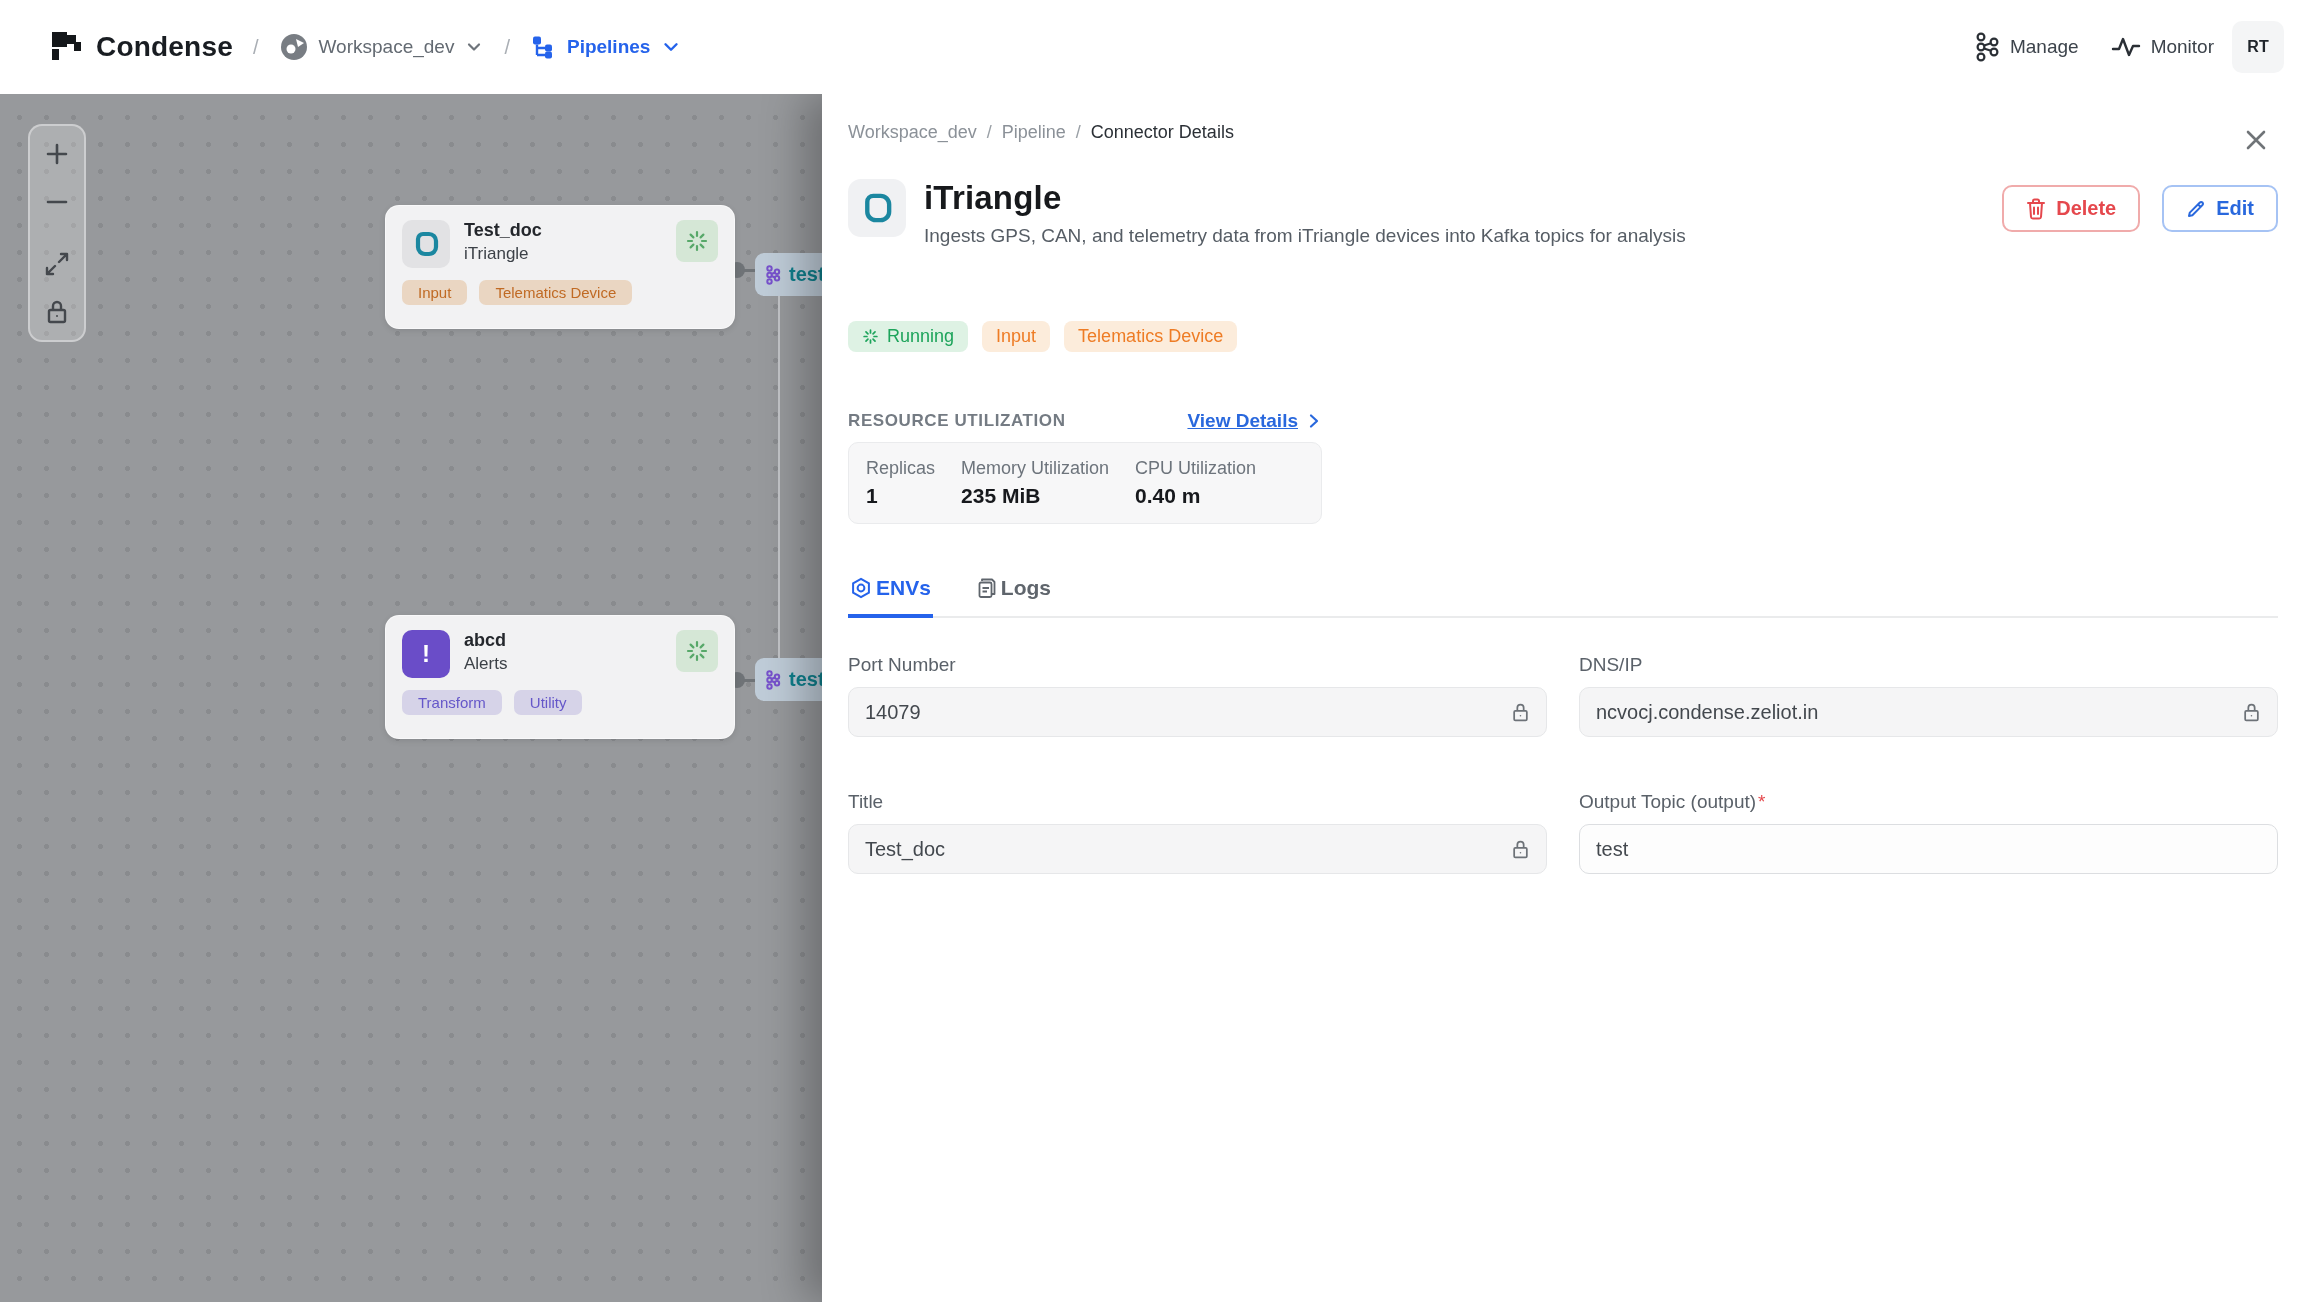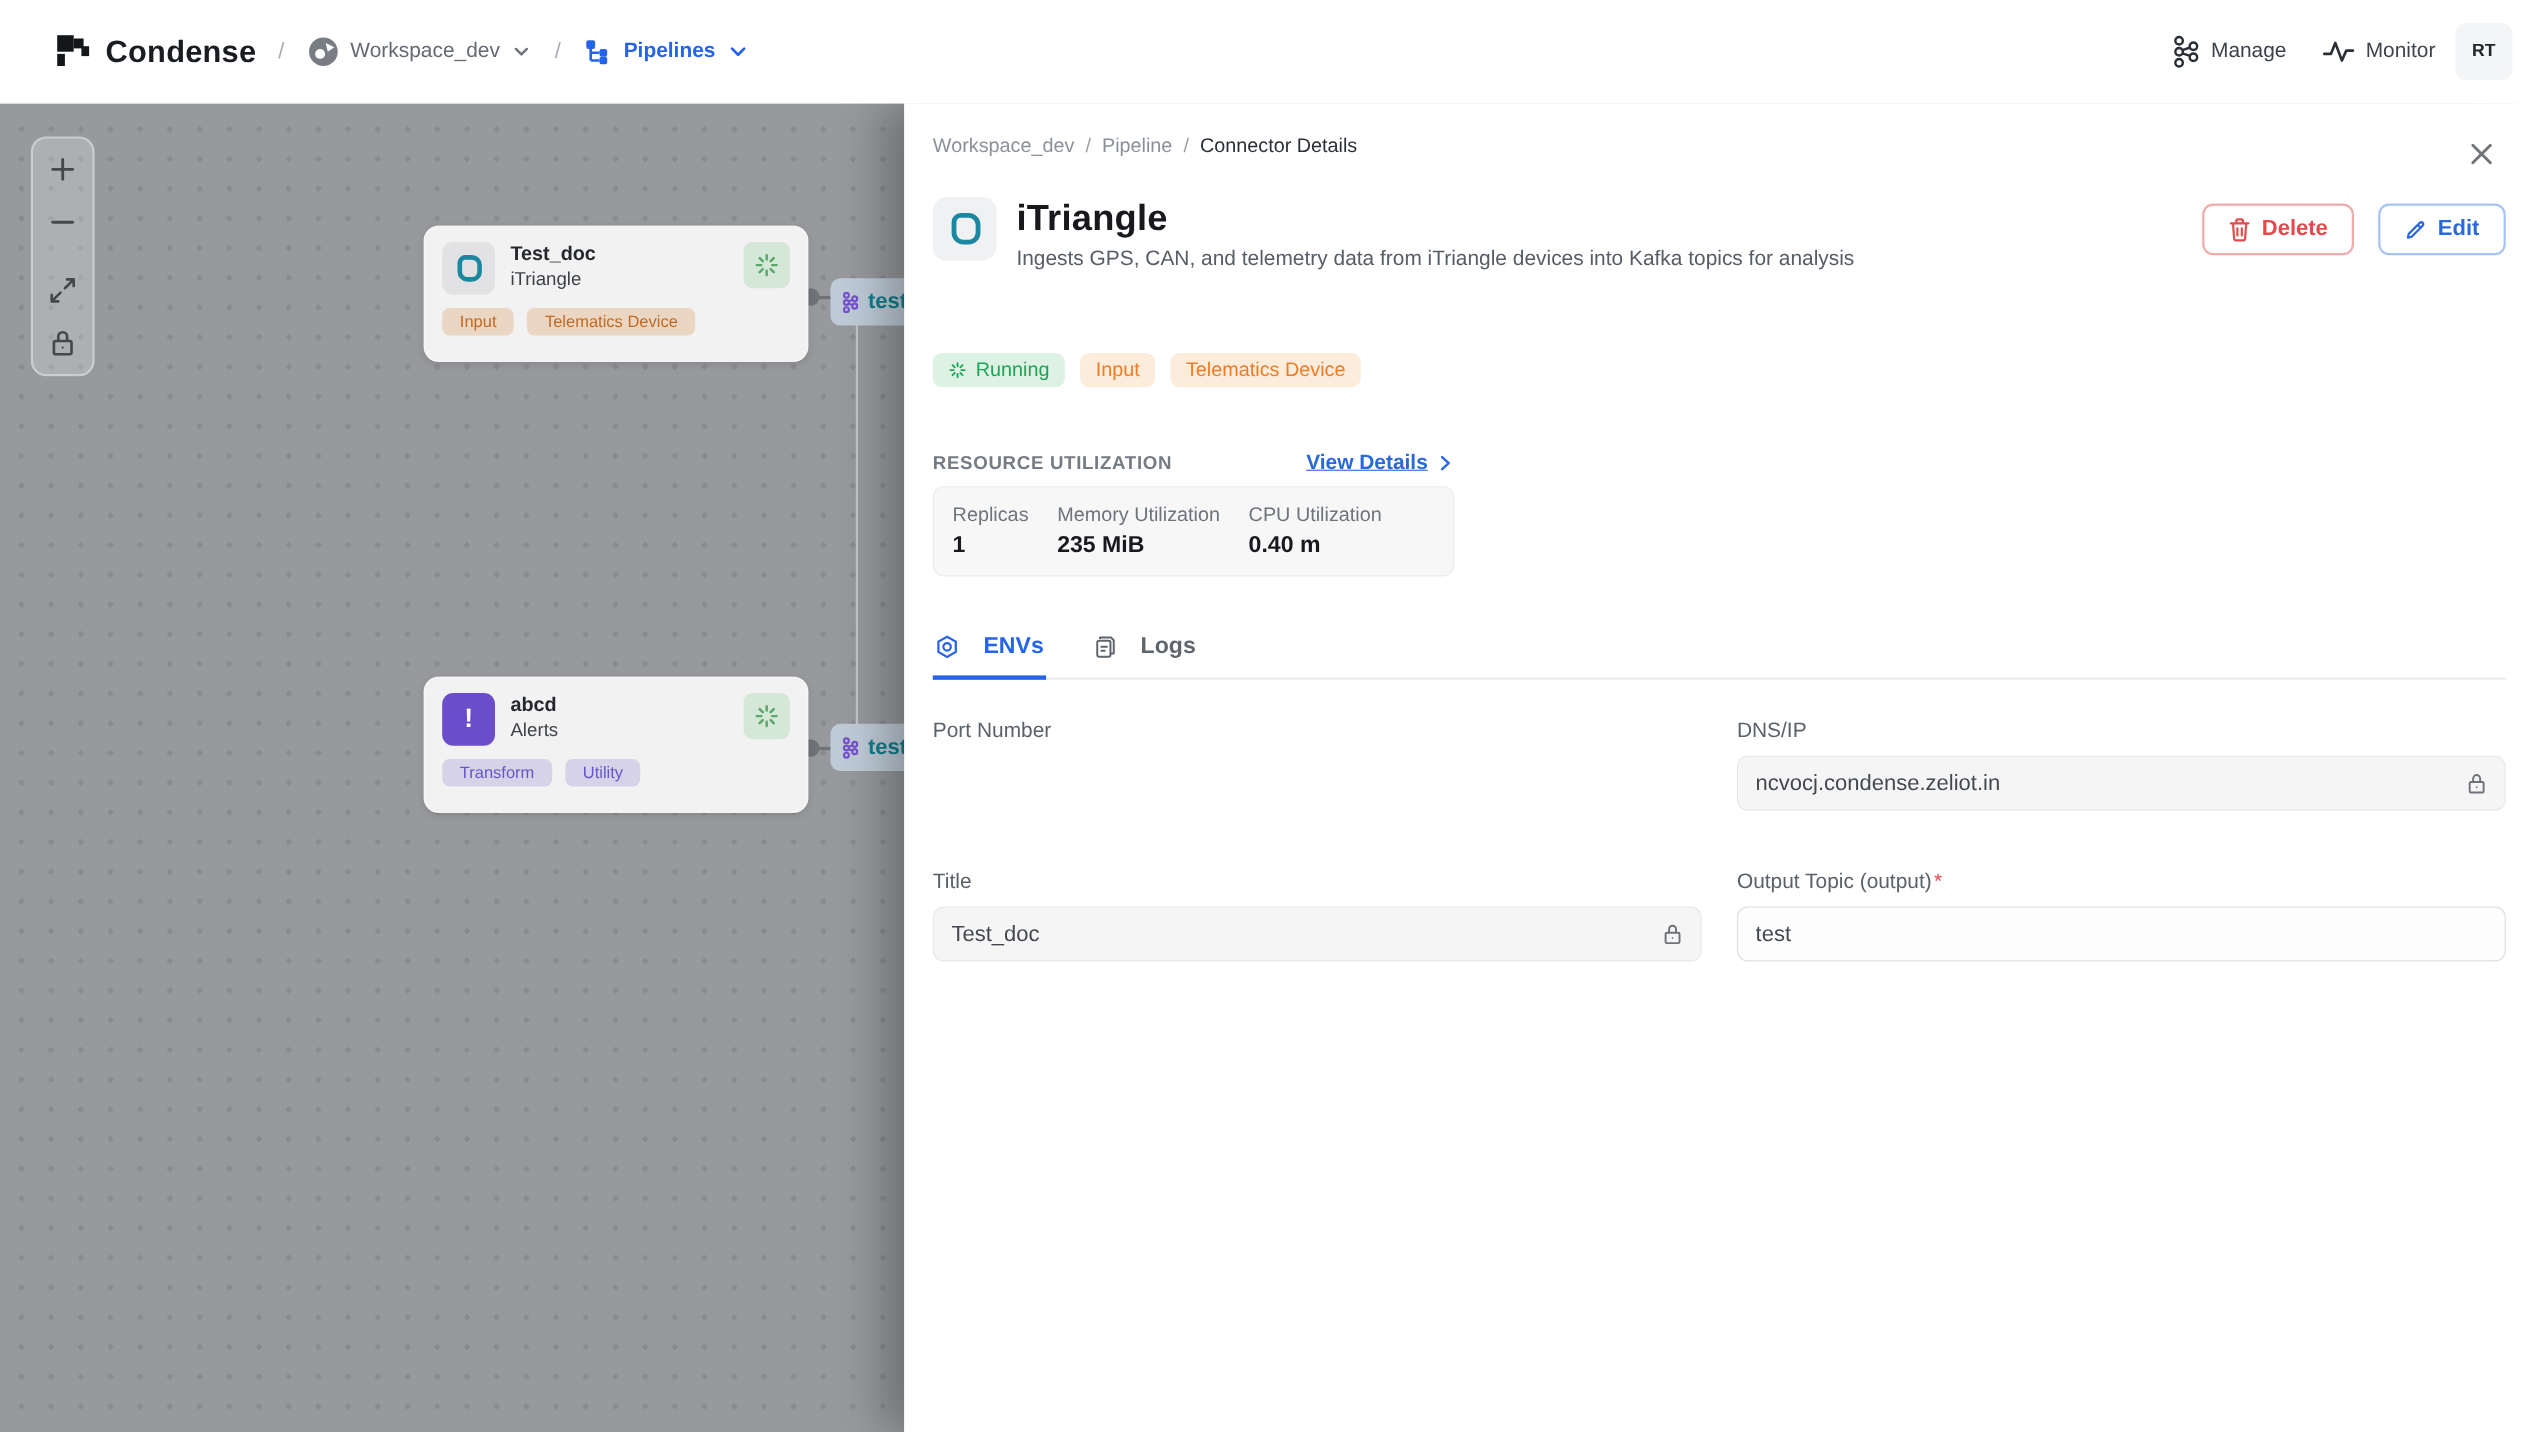--- a/index.html
+++ b/index.html
@@ -90,21 +90,21 @@
   .resource-title { font-size:17px; font-weight:700; color:#747b83; letter-spacing:.6px; }
   .view-details { display:flex; align-items:center; gap:8px; color:#2968dd; font-size:19px; font-weight:600;
     background:none; border:none; cursor:pointer; font-family:inherit; }
   .view-details .vd-label { text-decoration:underline; }
   .stats-card { margin-top:10px; width:474px; background:#f7f7f8; border:1px solid #eaebed; border-radius:10px;
     padding:15px 17px; display:flex; gap:26px; }
   .stat-label { font-size:18px; color:#6d747c; }
   .stat-value { font-size:21px; font-weight:600; color:#17191d; margin-top:5px; }
 
   .tabs { display:flex; gap:42px; margin-top:52px; border-bottom:2px solid #eaebec; }
-  .tab { display:flex; align-items:center; gap:22px; font-size:21px; font-weight:600; color:#5f656c;
+  .tab { display:flex; align-items:center; gap:4px; font-size:21px; font-weight:600; color:#5f656c;
     background:none; border:none; cursor:pointer; font-family:inherit; padding:0 2px 14px 2px;
     border-bottom:4px solid transparent; margin-bottom:-2px; }
   .tab.active { color:#2563eb; border-bottom-color:#2563eb; }
 
   .form { margin-top:36px; display:grid; grid-template-columns:1fr 1fr; column-gap:32px; row-gap:54px; }
   .field-label { font-size:19px; color:#5a6169; display:block; margin-bottom:11px; }
   .req { color:#e5484d; margin-left:2px; }
   .input-wrap { height:50px; border-radius:10px; display:flex; align-items:center; padding:0 16px;
     background:#f5f5f6; border:1px solid #e6e7e9; }
   .input-wrap.plain { background:#fdfdfd; border:1px solid #dcdee1; }
@@ -396,20 +396,30 @@
             <path d="M5.5 11 H12 M5.5 14.5 H10"></path>
           </svg>
         </span>
         <span>Logs</span>
       </button>
     </div>
 
     <div class="form">
       <div>
         <label class="field-label">Port Number</label>
+        <div class="input-wrap">
+          <input type="text" readonly="" value="14079" style="">
+          <span class="lock" style="display:flex">
+            <svg width="19" height="21" viewBox="0 0 24 26" fill="none" stroke="currentColor" stroke-width="2.2" stroke-linejoin="round">
+              <rect x="4" y="11" width="16" height="12" rx="1.5"></rect>
+                <path d="M8 11 V7 a4 4 0 0 1 8 0 V11"></path>
+              <circle cx="12" cy="17" r="1" fill="currentColor" stroke="none"></circle>
+            </svg>
+          </span>
+        </div>
       </div>
       <div>
         <label class="field-label">DNS/IP</label>
         <div class="input-wrap">
           <input type="text" readonly="" value="ncvocj.condense.zeliot.in" style="">
           <span class="lock" style="display:flex">
             <svg width="19" height="21" viewBox="0 0 24 26" fill="none" stroke="currentColor" stroke-width="2.2" stroke-linejoin="round">
               <rect x="4" y="11" width="16" height="12" rx="1.5"></rect>
                 <path d="M8 11 V7 a4 4 0 0 1 8 0 V11"></path>
               <circle cx="12" cy="17" r="1" fill="currentColor" stroke="none"></circle>

